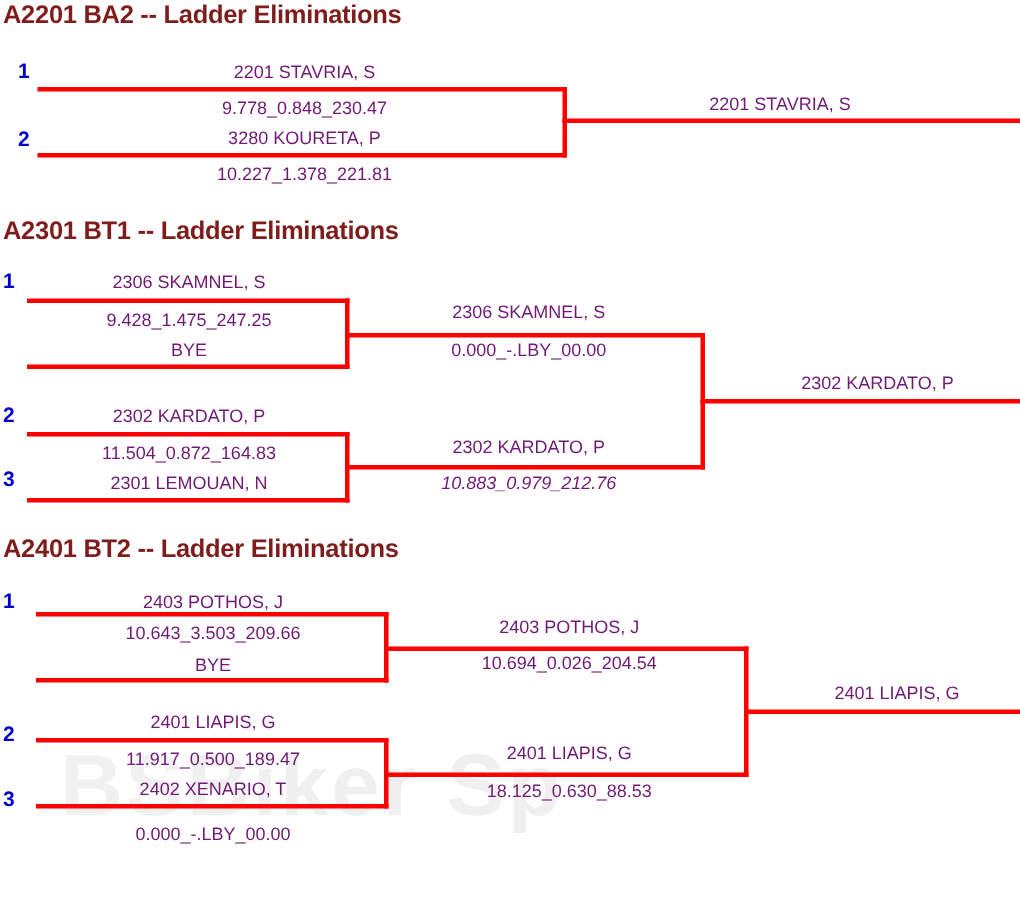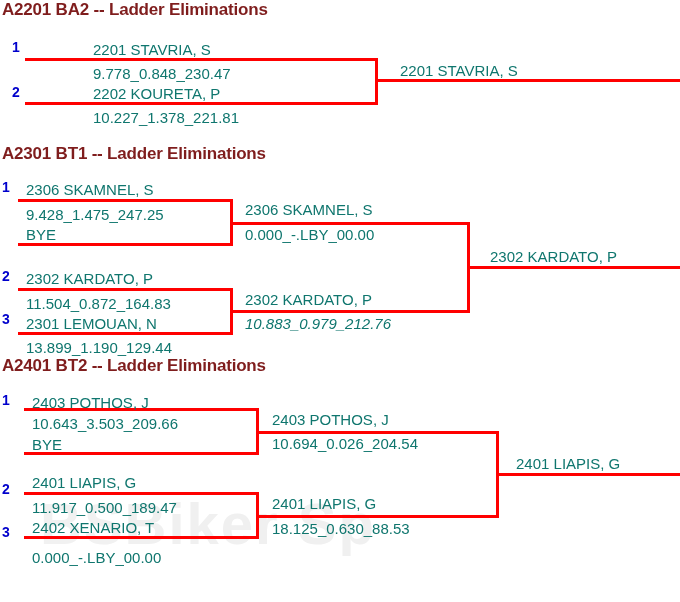--- a/index.html
+++ b/index.html
@@ -72,23 +72,24 @@
     position: absolute;
     font-size: 14px;
     font-weight: bold;
     color: #0000cc;
     line-height: 1;
   }
 
   
   .label {
     position: absolute;
-    font-size: 15px;
-    color: #0f766e;
+    font-size: 12px;
+    color: #701a75;
     white-space: nowrap;
+    text-align: center;
     line-height: 1;
   }
   .label.name {
     letter-spacing: 0px;
   }
   .label.score {
     letter-spacing: 0px;
   }
 </style>
 </head>
@@ -106,21 +107,21 @@
   <div class="seed" style="left:12px; top:85px;">2</div>
 
   <div class="hline" style="left:25px; top:58px; width:353px;"></div>
   <div class="hline" style="left:25px; top:102px; width:353px;"></div>
   <div class="vline" style="left:375px; top:58px; height:47px;"></div>
 
   <div class="hline" style="left:375px; top:79px; width:305px;"></div>
 
   <div class="label name" style="left:93px; top:42px; width:220px;">2201 STAVRIA, S</div>
   <div class="label score" style="left:93px; top:66px; width:220px;">9.778_0.848_230.47</div>
-  <div class="label name" style="left:93px; top:86px; width:220px;">2202 KOURETA, P</div>
+  <div class="label name" style="left:93px; top:86px; width:220px;">3280 KOURETA, P</div>
   <div class="label score" style="left:93px; top:110px; width:220px;">10.227_1.378_221.81</div>
 
   <div class="label name" style="left:400px; top:63px; width:240px;">2201 STAVRIA, S</div>
 </div>
 
 <div class="bracket-section" style="top:144px; height:215px;">
 
   <div class="section-title">A2301 BT1 -- Ladder Eliminations</div>
 
   <div class="seed" style="left:2px; top:36px;">1</div>
@@ -141,21 +142,20 @@
 
   <div class="hline" style="left:467px; top:122px; width:213px;"></div>
 
   <div class="label name" style="left:26px; top:38px; width:200px;">2306 SKAMNEL, S</div>
   <div class="label score" style="left:26px; top:63px; width:200px;">9.428_1.475_247.25</div>
   <div class="label name" style="left:26px; top:83px; width:200px;">BYE</div>
 
   <div class="label name" style="left:26px; top:127px; width:200px;">2302 KARDATO, P</div>
   <div class="label score" style="left:26px; top:152px; width:200px;">11.504_0.872_164.83</div>
   <div class="label name" style="left:26px; top:172px; width:200px;">2301 LEMOUAN, N</div>
-  <div class="label score" style="left:26px; top:196px; width:200px;">13.899_1.190_129.44</div>
 
   <div class="label name" style="left:245px; top:58px; width:215px;">2306 SKAMNEL, S</div>
   <div class="label score" style="left:245px; top:83px; width:215px;">0.000_-.LBY_00.00</div>
   <div class="label name" style="left:245px; top:148px; width:215px;">2302 KARDATO, P</div>
   <div class="label score" style="left:245px; top:172px; width:215px;font-style:italic;">10.883_0.979_212.76</div>
 
   <div class="label name" style="left:490px; top:105px; width:190px;">2302 KARDATO, P</div>
 </div>
 
 <div class="bracket-section" style="top:356px; height:246px;">

